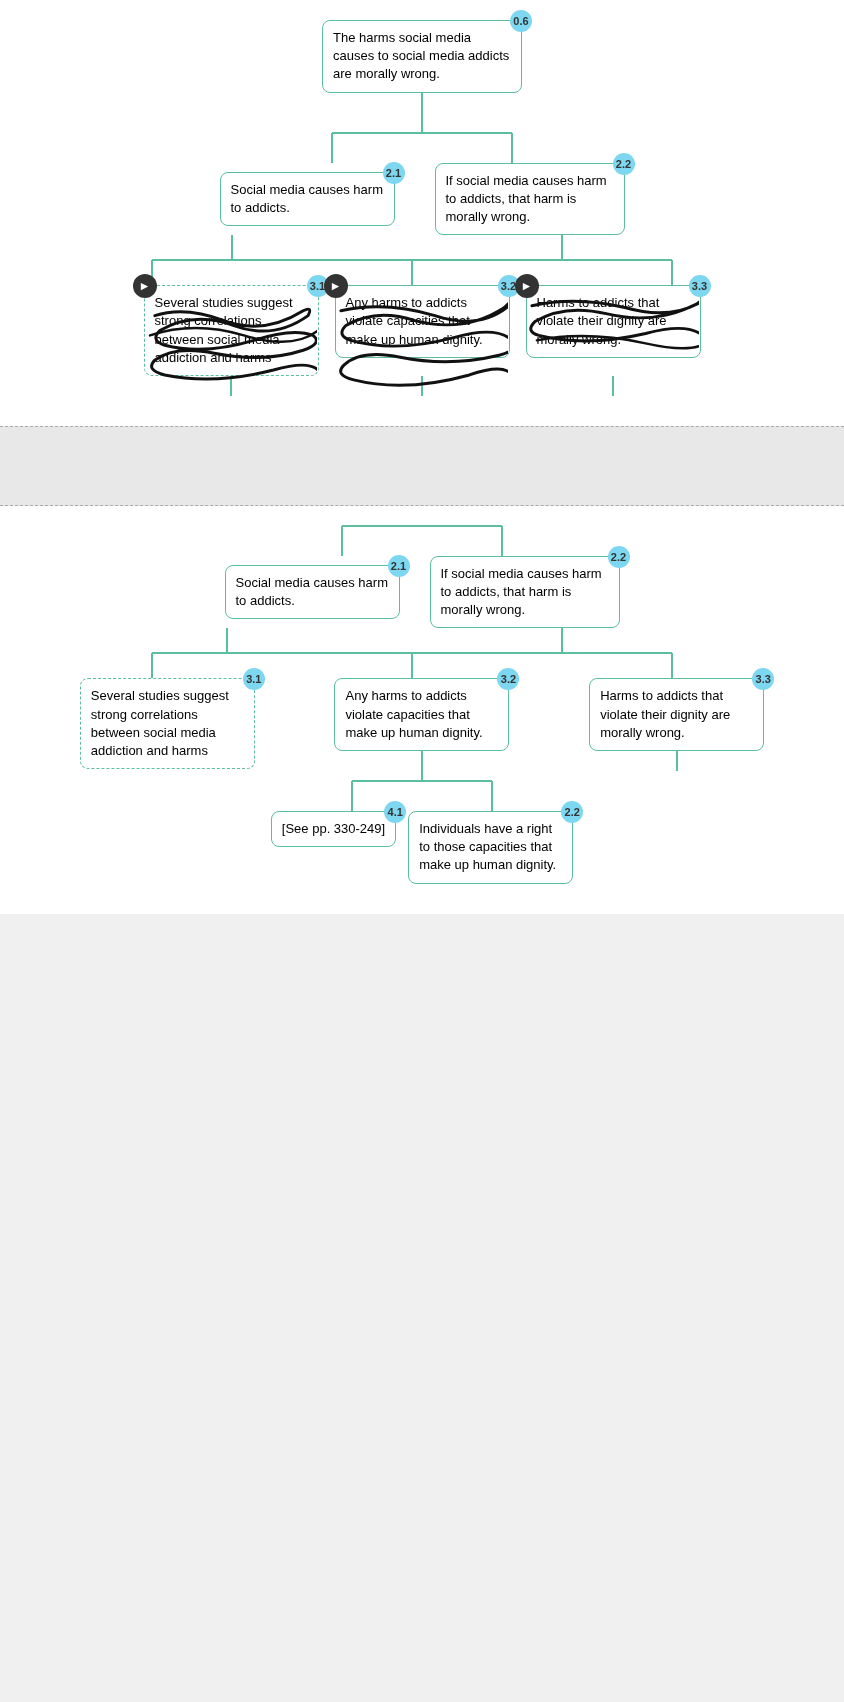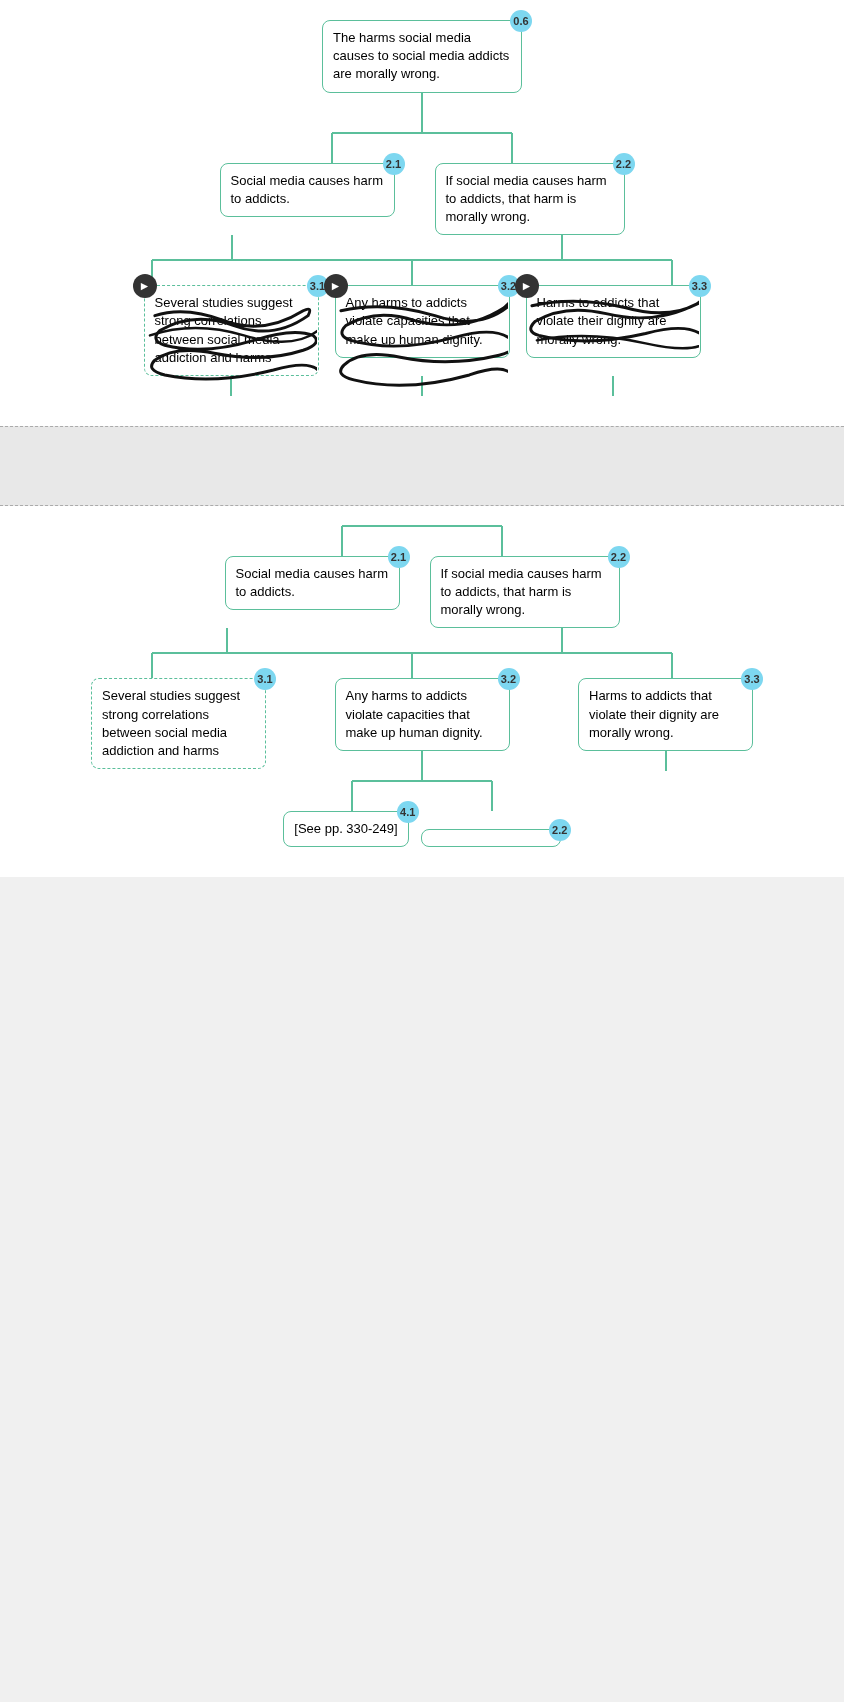--- a/index.html
+++ b/index.html
@@ -102,21 +102,21 @@
     .tree-container {
       display: flex;
       flex-direction: column;
       align-items: center;
     }
 
     .level-row {
       display: flex;
       flex-direction: row;
       justify-content: center;
-      align-items: flex-start;
+      align-items: center;
       gap: 16px;
     }
 
     .vert-line {
       width: 2px;
       background: #5bbf9b;
       margin: 0 auto;
     }
   </style>
 </head>
@@ -278,30 +278,31 @@
         </div>
 
         <div class="vert-line" style="height:30px;"></div>
 
         <svg width="280" height="30" class="connector-svg">
           <line x1="70" y1="0" x2="210" y2="0" stroke="#5bbf9b" stroke-width="2"></line>
           <line x1="70" y1="0" x2="70" y2="30" stroke="#5bbf9b" stroke-width="2"></line>
           <line x1="210" y1="0" x2="210" y2="30" stroke="#5bbf9b" stroke-width="2"></line>
         </svg>
 
-        <div class="level-row" style="gap:12px; align-items:flex-end;">
+        <div class="level-row" style="gap:12px; align-items:flex-start;">
           <div class="node-col">
             <div class="node" style="min-width:120px; max-width:145px;">
               <span class="node-badge">4.1</span>
               <span>[See pp. 330-249]</span>
             </div>
           </div>
           <div class="node-col">
             <div class="node" style="min-width:140px; max-width:165px;">
               <span class="node-badge">2.2</span>
+              <span>Individuals have a right to those capacities that make up human dignity.</span>
             </div>
           </div>
         </div>
       </div>
 
       <div class="node-col">
         <div class="node" style="min-width:140px; max-width:175px;">
           <span class="node-badge">3.3</span>
           <span>Harms to addicts that violate their dignity are morally wrong.</span>
         </div>

